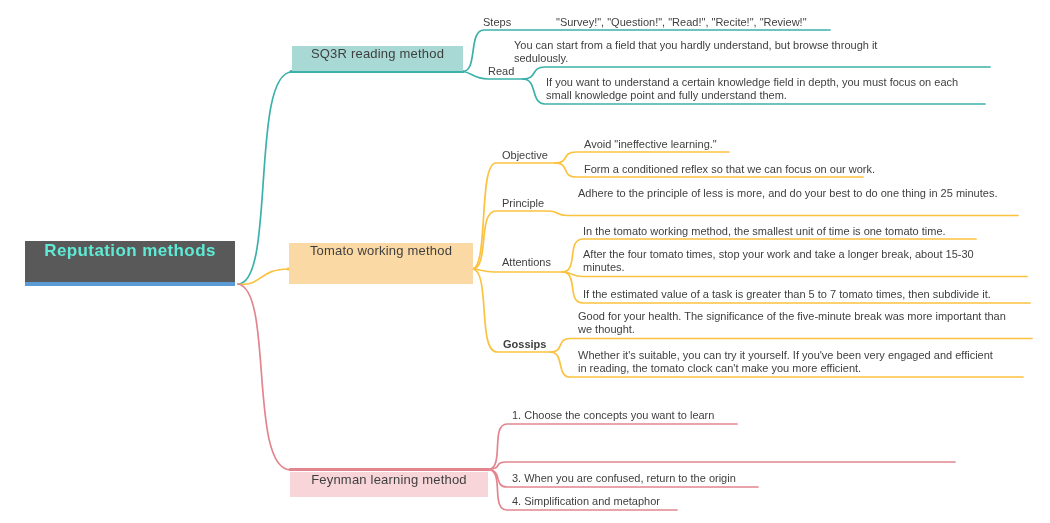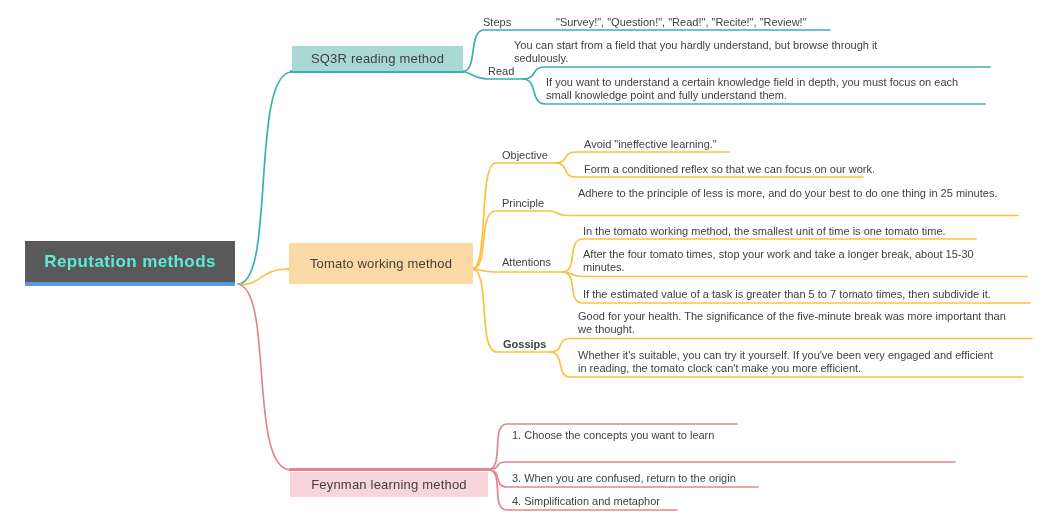--- a/index.html
+++ b/index.html
@@ -9,21 +9,21 @@
   }
   #wires{position:absolute;left:0;top:0;width:1050px;height:523px;}
   #wires path{fill:none;stroke-linecap:round;stroke-linejoin:round;}
   .wire{stroke-width:1.7px;}
   .wire-thick{stroke-width:3px;}
   .stroke-teal{stroke:var(--teal);}
   .stroke-yellow{stroke:var(--yellow);}
   .stroke-pink{stroke:var(--pink);}
 
   .node-box{
-    position:absolute;display:flex;align-items:center;justify-content:center;
+    position:absolute;display:flex;align-items:flex-start;justify-content:center;
     font-size:13px;letter-spacing:.2px;color:#3f3f3f;white-space:nowrap;
   }
   .root-box{
     left:25px;top:241px;width:210px;height:41px;
     background:var(--root-bg);border-bottom:4px solid var(--blue);
     color:#5eead4;font-weight:bold;font-size:17px;letter-spacing:.4px;
   }
   .sq3r-box{left:292px;top:46px;width:171px;height:25px;background:var(--teal-fill);}
   .tomato-box{left:289px;top:243px;width:184px;height:41px;background:var(--yellow-fill);}
   .feynman-box{left:290px;top:444px;width:198px;height:25px;background:var(--pink-fill);margin-top:28px;}
@@ -43,21 +43,21 @@
   .lf-tip1{left:514px;top:39px;width:400px;}
   .lf-tip2{left:546px;top:76px;width:440px;}
   .lf-obj1{left:584px;top:138px;}
   .lf-obj2{left:584px;top:163px;}
   .lf-principle{left:578px;top:187px;width:425px;}
   .lf-att1{left:583px;top:225px;}
   .lf-att2{left:583px;top:248px;width:430px;}
   .lf-att3{left:583px;top:288px;}
   .lf-gos1{left:578px;top:310px;width:430px;}
   .lf-gos2{left:578px;top:349px;width:415px;}
-  .lf-fey1{left:512px;top:409px;margin-top:20px;}
+  .lf-fey1{left:512px;top:409px;}
   .lf-fey2{left:512px;top:434px;width:410px;}
   .lf-fey3{left:512px;top:472px;}
   .lf-fey4{left:512px;top:495px;}
 </style>
 </head>
 <body>
 
 <div id="canvas">
 
   <svg id="wires" viewBox="0 0 1050 523" xmlns="http://www.w3.org/2000/svg">

